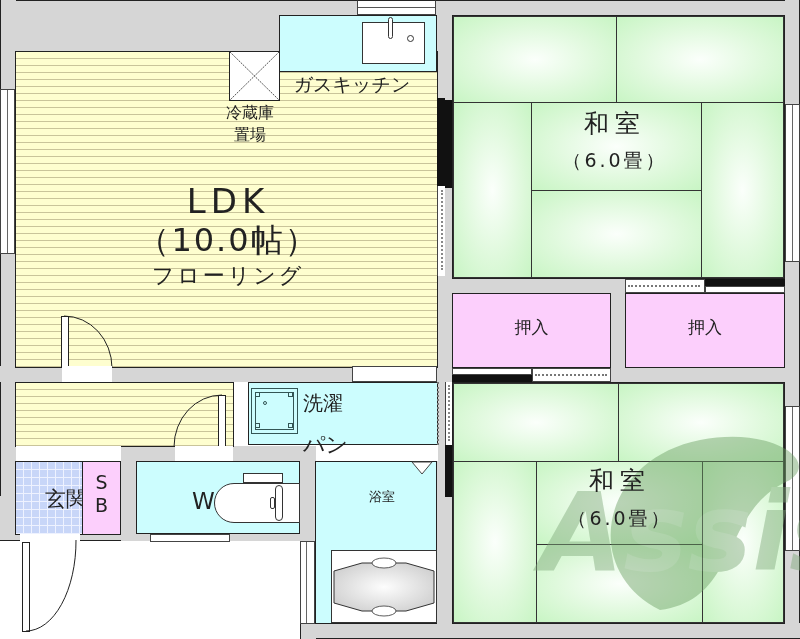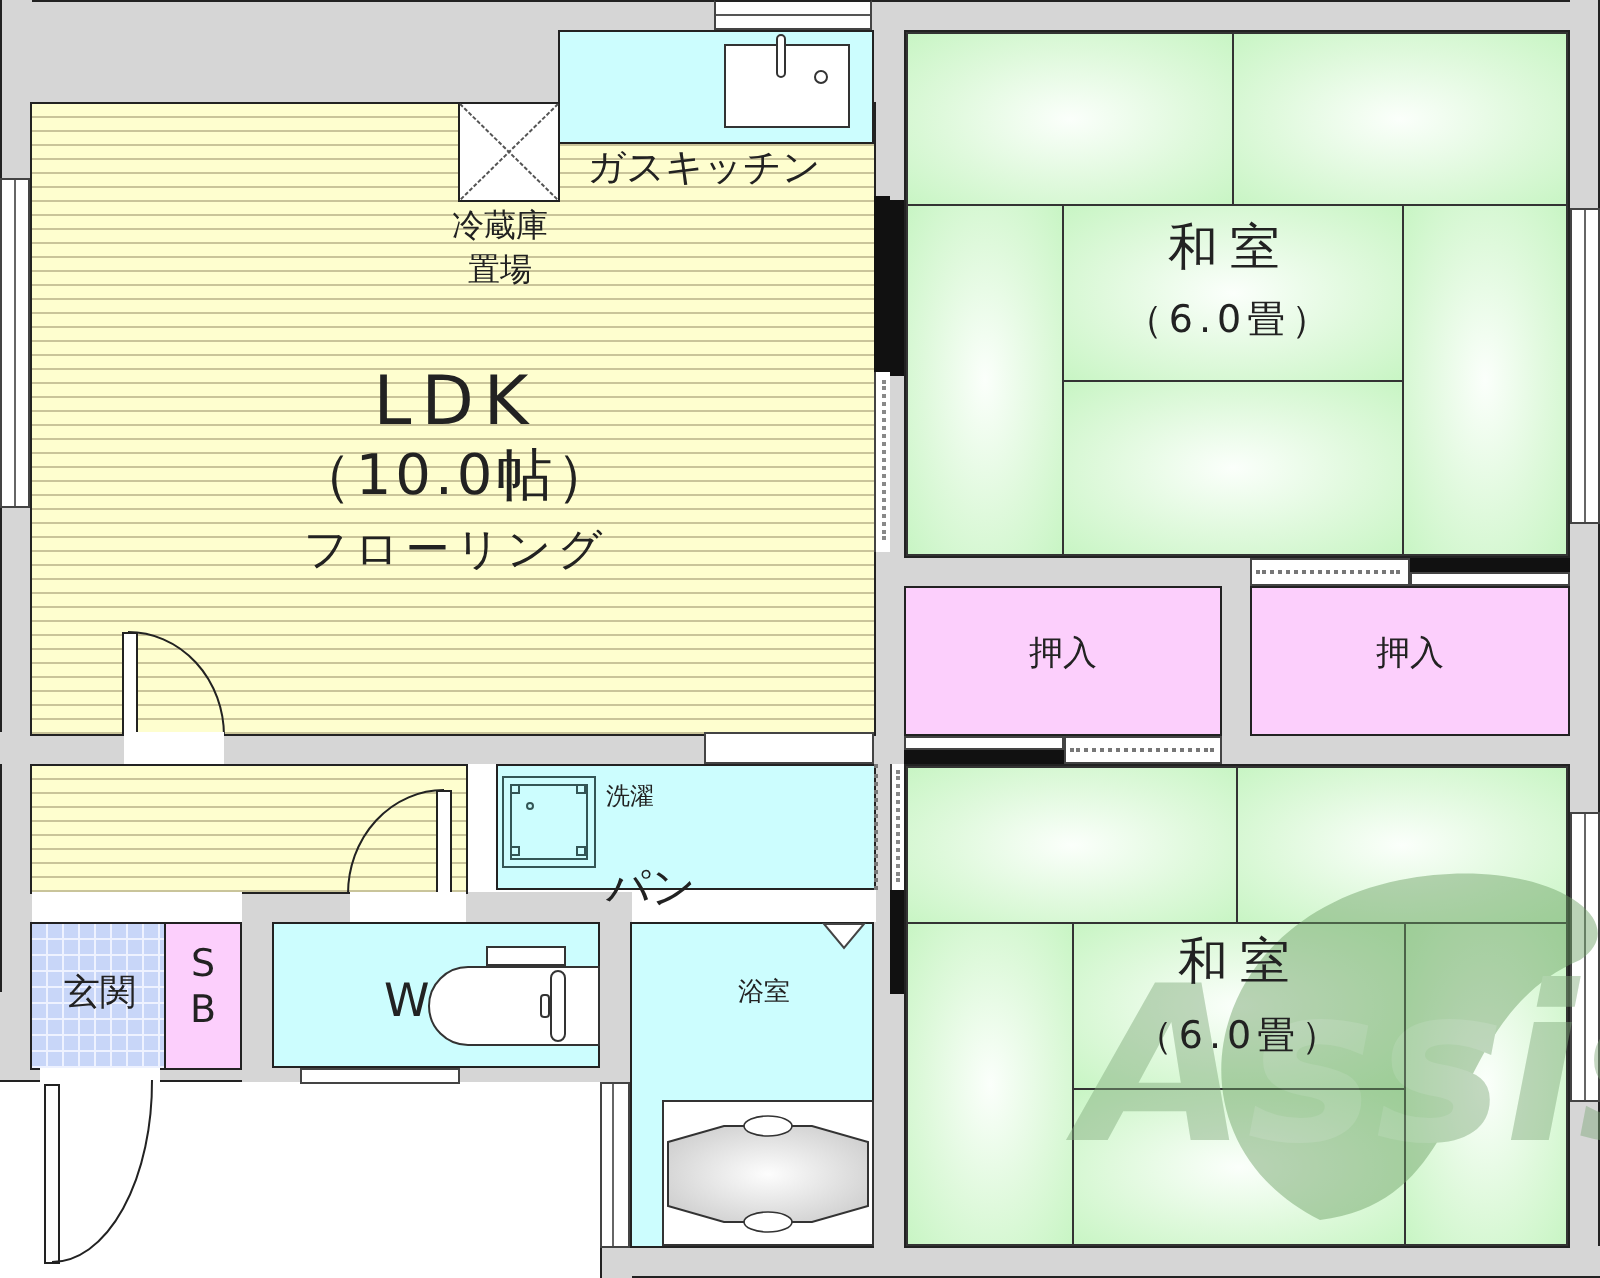--- a/index.html
+++ b/index.html
@@ -72,21 +72,21 @@
 <div class="abs white outline" style="left:229px;top:51px;width:51px;height:50px;">
   <svg width="49" height="48" style="left:0;top:0;">
     <line x1="0" y1="0" x2="49" y2="48" stroke="#555" stroke-dasharray="2,1"></line>
     <line x1="49" y1="0" x2="0" y2="48" stroke="#555" stroke-dasharray="2,1"></line>
   </svg>
 </div>
 <div class="label" style="left:210px;top:104px;width:80px;font-size:16px;">冷蔵庫</div>
 <div class="label" style="left:210px;top:126px;width:80px;font-size:16px;">置場</div>
 
 <div class="label" style="left:148px;top:182px;width:160px;font-size:34px;letter-spacing:5px;">LDK</div>
-<div class="label" style="left:118px;top:222px;width:220px;font-size:28px;letter-spacing:2px;">（10.0帖）</div>
+<div class="label" style="left:118px;top:222px;width:220px;font-size:32px;letter-spacing:2px;">（10.0帖）</div>
 <div class="label" style="left:128px;top:263px;width:200px;font-size:22px;letter-spacing:3px;">フローリング</div>
 
 <div class="abs door-leaf" style="left:61px;top:316px;width:8px;height:52px;"></div>
 <svg width="60" height="60" style="left:64px;top:316px;">
   <path d="M0 0 A48 52 0 0 1 48 52" fill="none" stroke="#222" stroke-width="1"></path>
 </svg>
 <div class="abs white" style="left:62px;top:366px;width:50px;height:16px;"></div>
 
 <div class="abs white" style="left:352px;top:366px;width:85px;height:16px;border:1px solid #444;"></div>
 
@@ -99,37 +99,37 @@
 
 <div class="abs floor-blue outline" style="left:248px;top:382px;width:190px;height:63px;"></div>
 <div class="abs outline" style="left:251px;top:388px;width:47px;height:46px;border:1px solid #355;background:#ccfdfe;">
   <div class="abs" style="left:3px;top:3px;width:39px;height:38px;border:1px solid #355;"></div>
   <div class="abs" style="left:3px;top:3px;width:5px;height:5px;border:1px solid #355;"></div>
   <div class="abs" style="left:36px;top:3px;width:5px;height:5px;border:1px solid #355;"></div>
   <div class="abs" style="left:3px;top:34px;width:5px;height:5px;border:1px solid #355;"></div>
   <div class="abs" style="left:36px;top:34px;width:5px;height:5px;border:1px solid #355;"></div>
   <div class="abs" style="left:11px;top:12px;width:4px;height:4px;border:1px solid #355;border-radius:50%;"></div>
 </div>
-<div class="label" style="left:303px;top:392px;text-align:left;font-size:12px;">洗濯</div>
+<div class="label" style="left:303px;top:392px;text-align:left;font-size:20px;">洗濯</div>
 <div class="label" style="left:303px;top:432px;text-align:center;font-size:22px;">パン</div>
 <div class="abs white" style="left:353px;top:445px;width:85px;height:16px;"></div>
 <div class="abs" style="left:437px;top:382px;width:8px;height:63px;border-left:2px dotted #777;"></div>
 
 <div class="abs floor-blue outline" style="left:136px;top:461px;width:164px;height:73px;"></div>
 <div class="label" style="left:164px;top:488px;font-size:23px;margin-left:28px;">WC</div>
 <div class="abs white" style="left:243px;top:473px;width:40px;height:10px;border:1px solid #333;"></div>
 <div class="abs white" style="left:214px;top:483px;width:86px;height:40px;border:1px solid #333;border-radius:20px 0 0 20px;">
   <div class="abs" style="left:60px;top:1px;width:8px;height:36px;border:1px solid #333;border-radius:4px;"></div>
   <div class="abs" style="left:55px;top:13px;width:5px;height:12px;border:1px solid #333;border-radius:2px;"></div>
 </div>
 <div class="abs win" style="left:150px;top:534px;width:80px;height:8px;"></div>
 <div class="abs white" style="left:175px;top:446px;width:58px;height:15px;"></div>
 
 <div class="abs floor-tile outline" style="left:15px;top:461px;width:68px;height:74px;"></div>
-<div class="label" style="left:20px;top:487px;width:60px;font-size:18px;">玄関</div>
+<div class="label" style="left:36px;top:487px;width:60px;font-size:21px;">玄関</div>
 <div class="abs floor-pink outline" style="left:82px;top:461px;width:39px;height:74px;"></div>
 <div class="label" style="left:82px;top:472px;width:39px;font-size:19px;">S</div>
 <div class="label" style="left:82px;top:495px;width:39px;font-size:19px;">B</div>
 <div class="abs white" style="left:20px;top:534px;width:60px;height:8px;"></div>
 <div class="abs door-leaf" style="left:22px;top:542px;width:8px;height:90px;"></div>
 <svg width="60" height="100" style="left:26px;top:540px;">
   <path d="M0 91 A50 90 0 0 0 50 0" fill="none" stroke="#222" stroke-width="1"></path>
 </svg>
 
 <div class="abs floor-blue outline" style="left:315px;top:461px;width:122px;height:163px;"></div>

